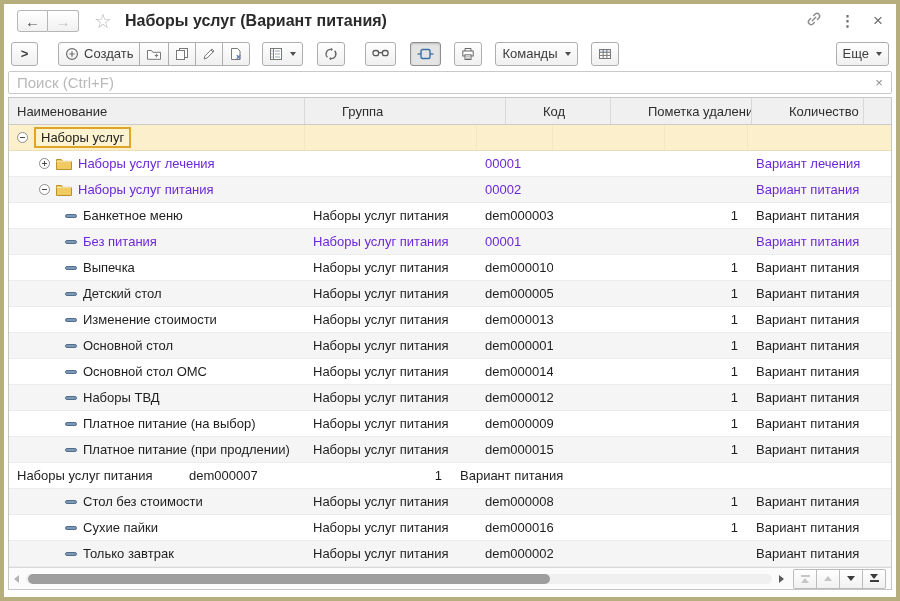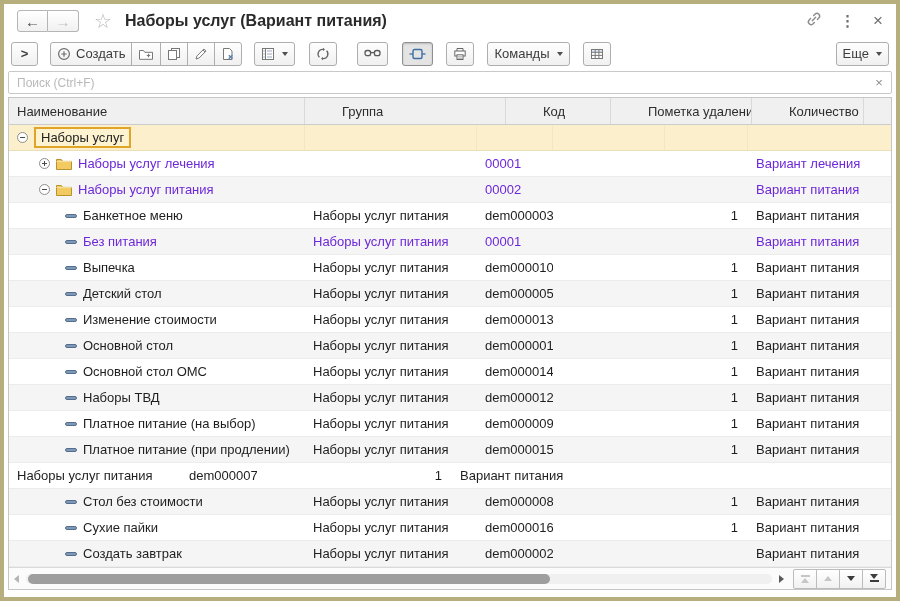--- a/index.html
+++ b/index.html
@@ -22,32 +22,32 @@
   .kebab { font-size: 15px; color: #6e6e6e; font-weight: bold; letter-spacing: 0; }
   .close-x { font-size: 17px; color: #6e6e6e; }
 
   
   .toolbar { height: 31px; display: flex; align-items: center; padding: 0 7px; flex: none; }
   .tbtn { height: 24px; min-width: 27px; border: 1px solid #aeaeae; border-radius: 3px;
           background: linear-gradient(#fefefe,#f0f0f0); display: flex; align-items: center; justify-content: center;
           padding: 0 6px; font-size: 13px; color: #3d3d3d; gap: 5px; flex: none; }
   .btn-group { display: flex; margin-left: 12px; }
   .btn-group .tbtn { border-radius: 0; margin-left: -1px; }
-  .btn-group .tbtn:first-child { border-radius: 3px 0 0 3px; margin-left: 0; }
+  .btn-group .tbtn:first-child { border-radius: 3px 0 0 3px; margin-left: 8px; }
   .btn-group .tbtn:last-child { border-radius: 0 3px 3px 0; }
   .ml12 { margin-left: 12px; } .ml14 { margin-left: 14px; } .ml20 { margin-left: 20px; } .ml13 { margin-left: 13px; }
   .pressed { background: #e4e4e4; border-color: #8f8f8f; box-shadow: inset 0 1px 2px rgba(0,0,0,.18); }
   .caret { width: 0; height: 0; border-left: 3.5px solid transparent; border-right: 3.5px solid transparent;
            border-top: 4px solid #4e4e4e; margin-left: 2px; }
   .more-btn { margin-left: auto; }
 
   
   .searchrow { padding: 2px 4px 3px; flex: none; }
   .searchbox { height: 23px; border: 1px solid #c9c9c9; border-radius: 2px; display: flex; align-items: center; background:#fff; }
-  .searchbox input { flex: 1; border: none; outline: none; font-size: 12px; padding: 0 8px; color: #333;
+  .searchbox input { flex: 1; border: none; outline: none; font-size: 15px; padding: 0 8px; color: #333;
                      background: transparent; font-family: "Liberation Sans", sans-serif; }
   .searchbox input::placeholder { color: #b9b9b9; }
   .clear-x { width: 24px; text-align: center; color: #8c8c8c; font-size: 13px; }
 
   
   .grid { margin: 0 4px; border: 1px solid #c6c6c6; flex: none; display: flex; flex-direction: column; background:#fff; }
   .thead { display: flex; height: 27px; background: #f0f0f0; border-bottom: 1px solid #cbcbcb; flex: none; gap: 29px; }
   .hcell { height: 100%; display: flex; align-items: center; padding-left: 8px; font-size: 13px; color: #2d2d2d;
            border-right: 1px solid #d9d9d9; overflow: hidden; white-space: nowrap; }
   .hcell:last-child { border-right: none; margin-left: 12px; }
@@ -418,21 +418,21 @@
           </div>
           <div class="cell c1">Наборы услуг питания</div>
           <div class="cell c2">dem000016</div>
           <div class="cell c3"></div>
           <div class="cell c4 num">1</div>
           <div class="cell c5">Вариант питания</div>
         </div>
         <div class="trow alt">
           <div class="cell c0 name-cell ind2">
             <span class="dash"></span>
-            <span>Создать завтрак</span>
+            <span>Только завтрак</span>
           </div>
           <div class="cell c1">Наборы услуг питания</div>
           <div class="cell c2">dem000002</div>
           <div class="cell c3"></div>
           <div class="cell c4 num"></div>
           <div class="cell c5">Вариант питания</div>
         </div>
       </div>
 
     <div class="scrollrow">

